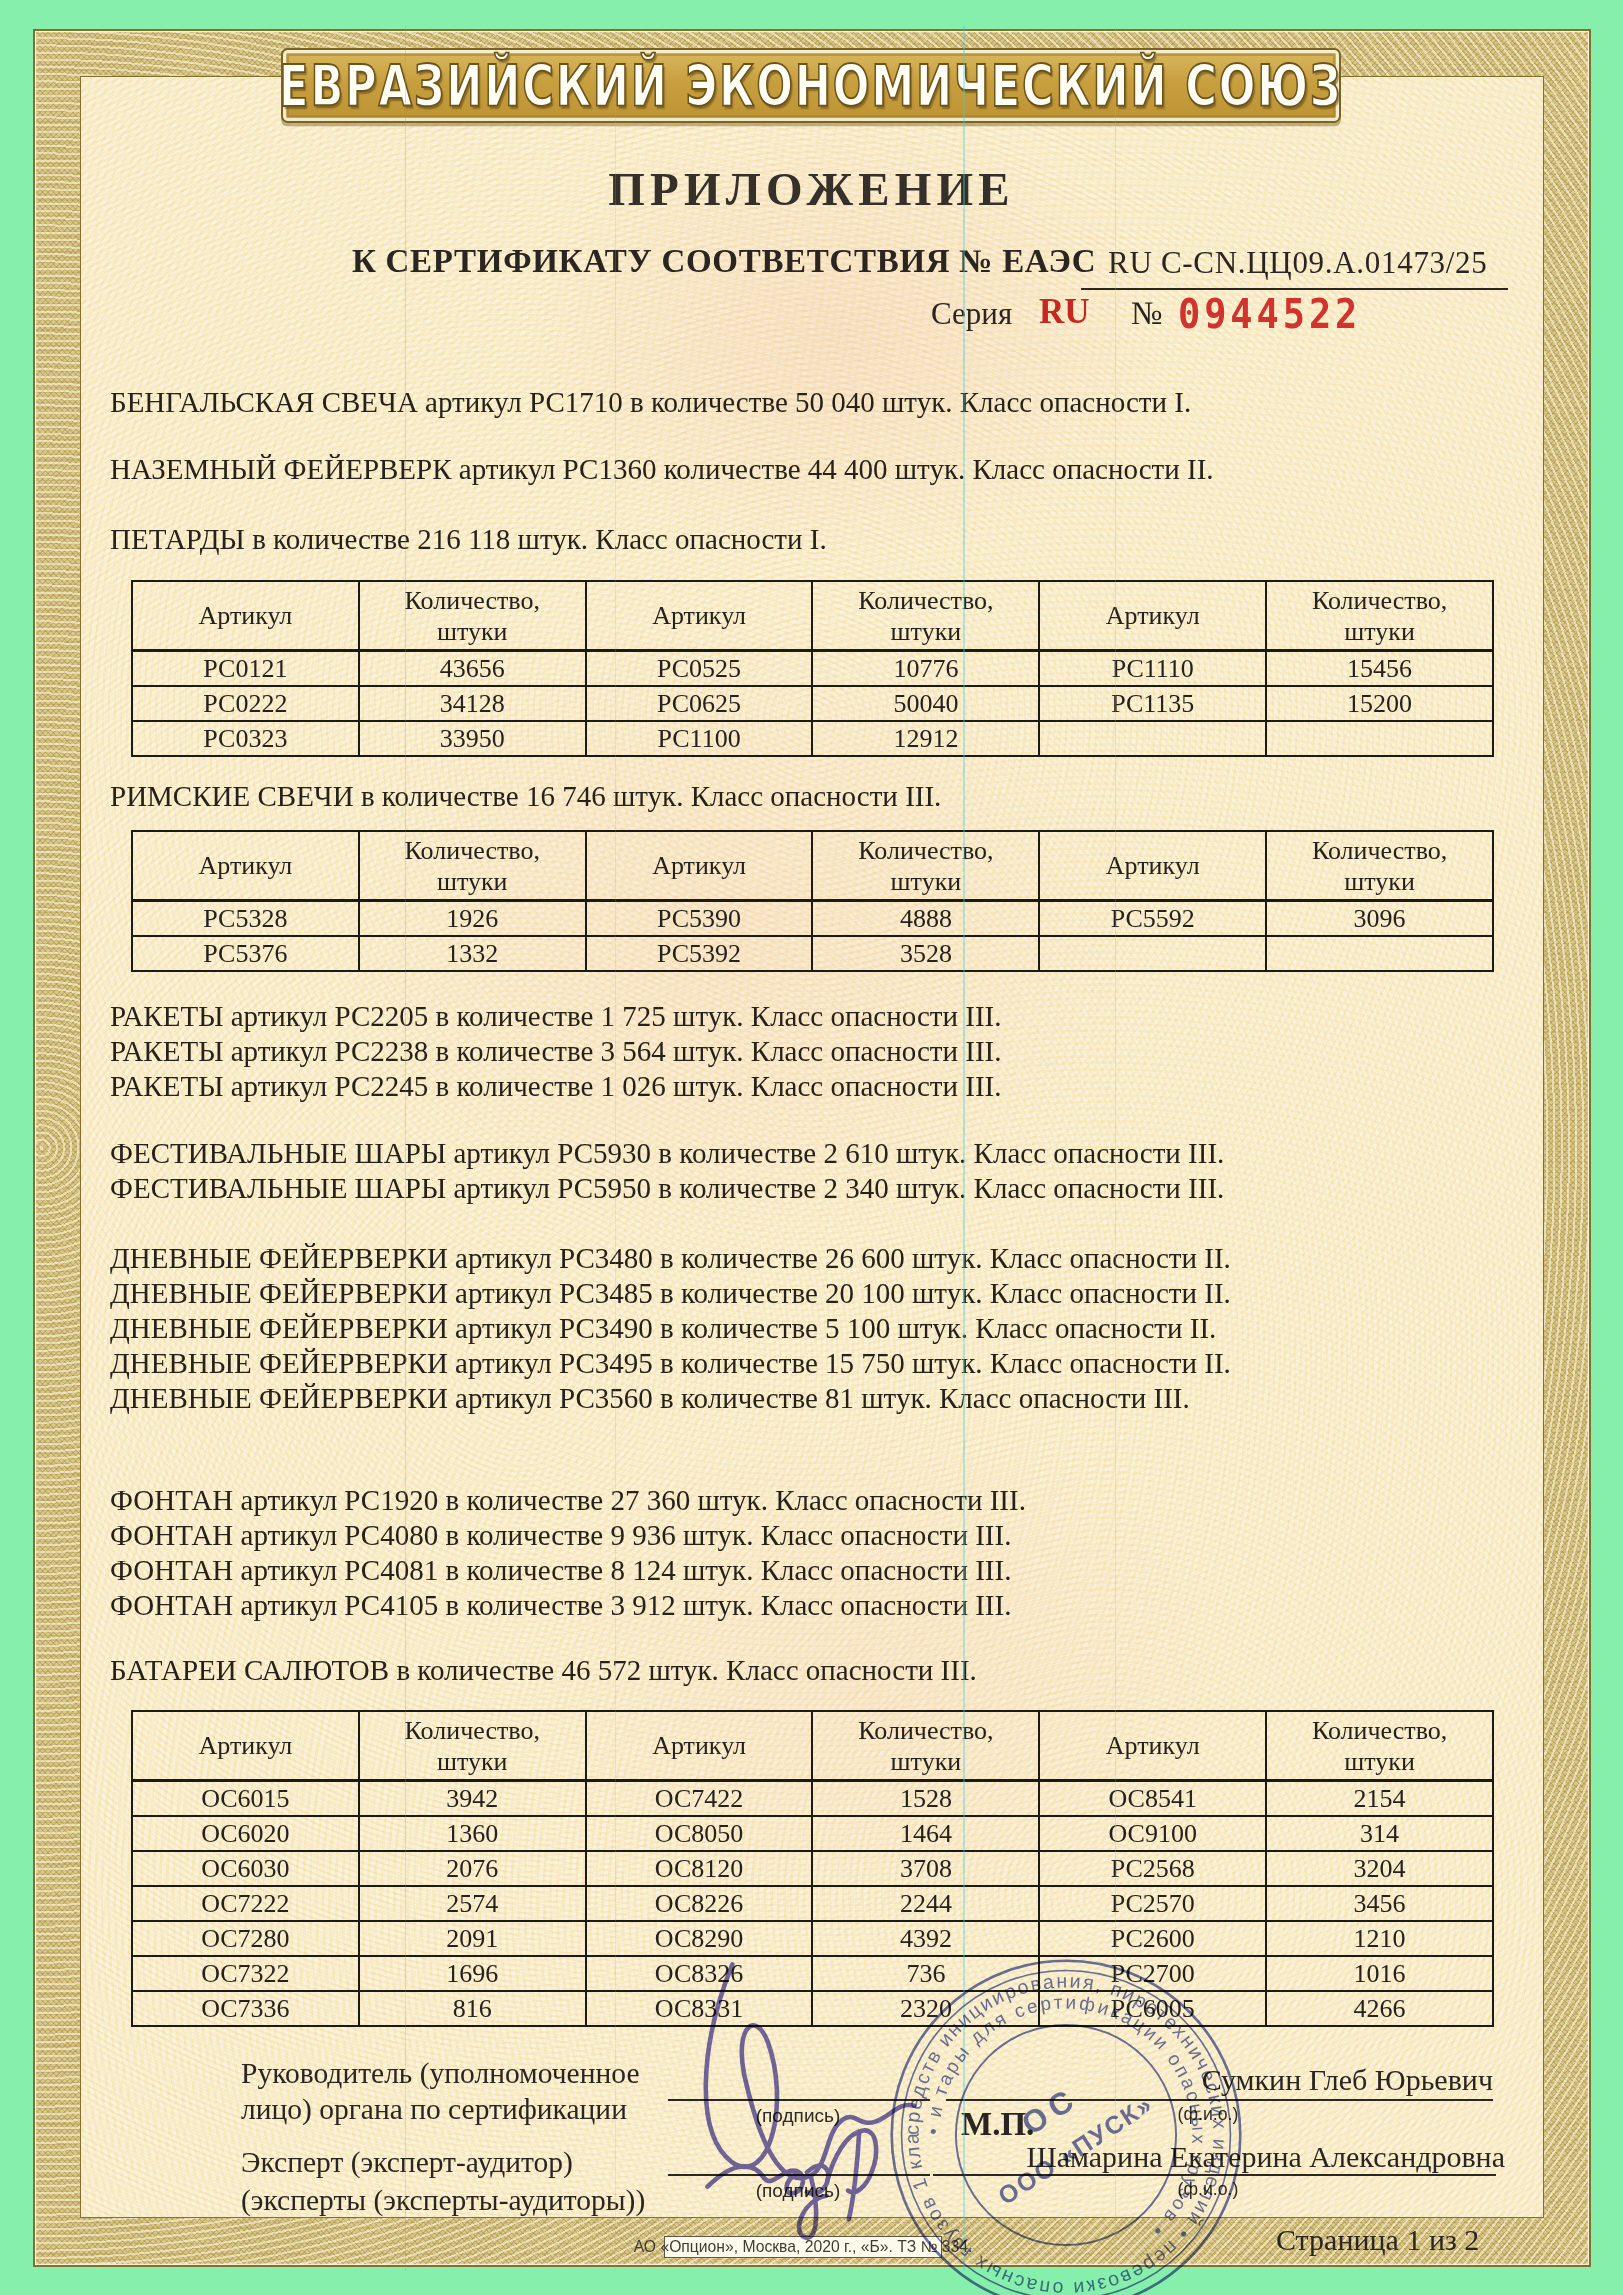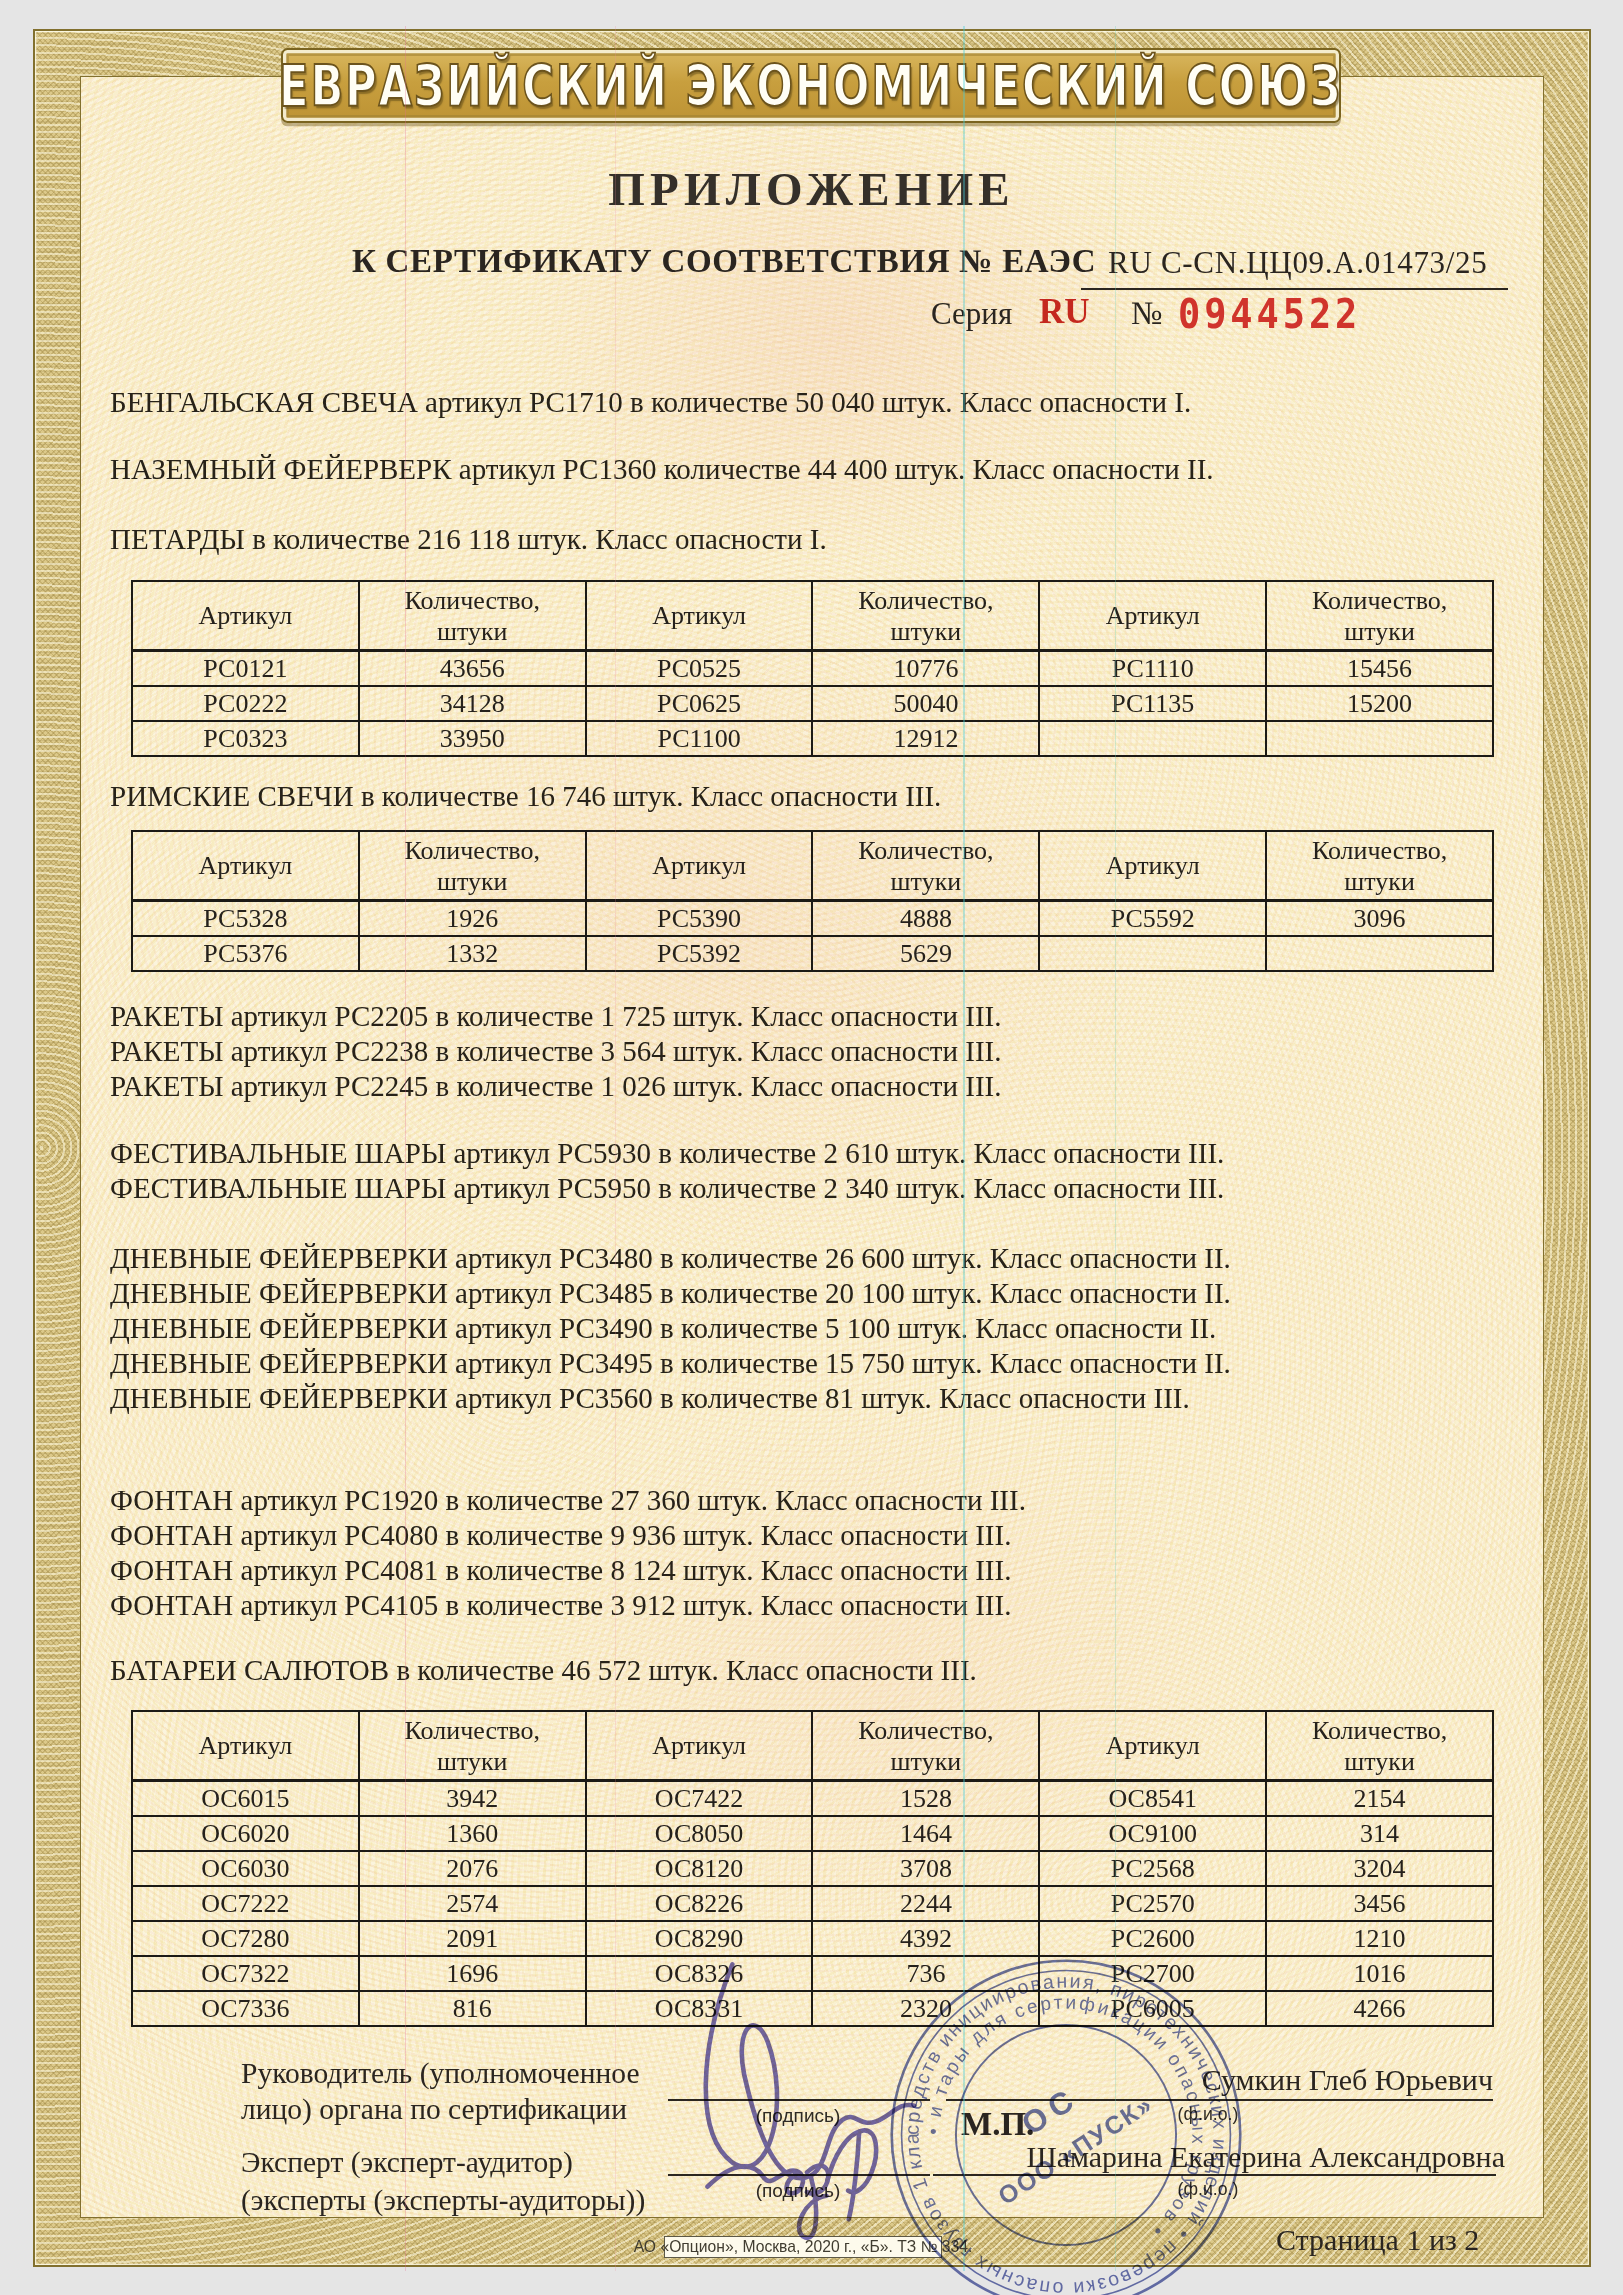--- a/index.html
+++ b/index.html
@@ -1,16 +1,16 @@
 <!DOCTYPE html>
 <html style="font-size:10.5px"><head>
 <meta charset="utf-8">
 <style>
   html,body{margin:0;padding:0;background:#ffffff;}
-  .page{position:relative;width:1623px;height:2295px;background:#e5e5e5;overflow:hidden;
+  .page{position:relative;width:1623px;height:2295px;background:#86efac;overflow:hidden;
         font-family:"Liberation Serif","DejaVu Serif",serif;color:#2a2520;}
 
   
   .frame{position:absolute;left:33px;top:29px;width:1558px;height:2238px;box-sizing:border-box;
     background-color:#dcc98a;
     background-image:
       repeating-radial-gradient(circle at 6.5px 50%, rgba(255,250,225,.55) 0 2px, transparent 2px 7.2px),
       repeating-linear-gradient(45deg, rgba(150,125,55,.30) 0 1.3px, transparent 1.3px 3.9px),
       repeating-linear-gradient(-45deg, rgba(150,125,55,.30) 0 1.3px, transparent 1.3px 3.9px),
       repeating-linear-gradient(0deg, rgba(120,100,40,.14) 0 1.3px, transparent 1.3px 5.2px);
@@ -226,21 +226,21 @@
             <td>1926</td>
             <td>РС5390</td>
             <td>4888</td>
             <td>РС5592</td>
             <td>3096</td>
           </tr>
           <tr>
             <td>РС5376</td>
             <td>1332</td>
             <td>РС5392</td>
-            <td>5629</td>
+            <td>3528</td>
             <td></td>
             <td></td>
           </tr>
         </tbody>
       </table>
     </div>
   <div class="sec s-rockets">
       <div class="para-line">РАКЕТЫ артикул РС2205 в количестве 1 725 штук. Класс опасности III.</div>
       <div class="para-line">РАКЕТЫ артикул РС2238 в количестве 3 564 штук. Класс опасности III.</div>
       <div class="para-line">РАКЕТЫ артикул РС2245 в количестве 1 026 штук. Класс опасности III.</div>

